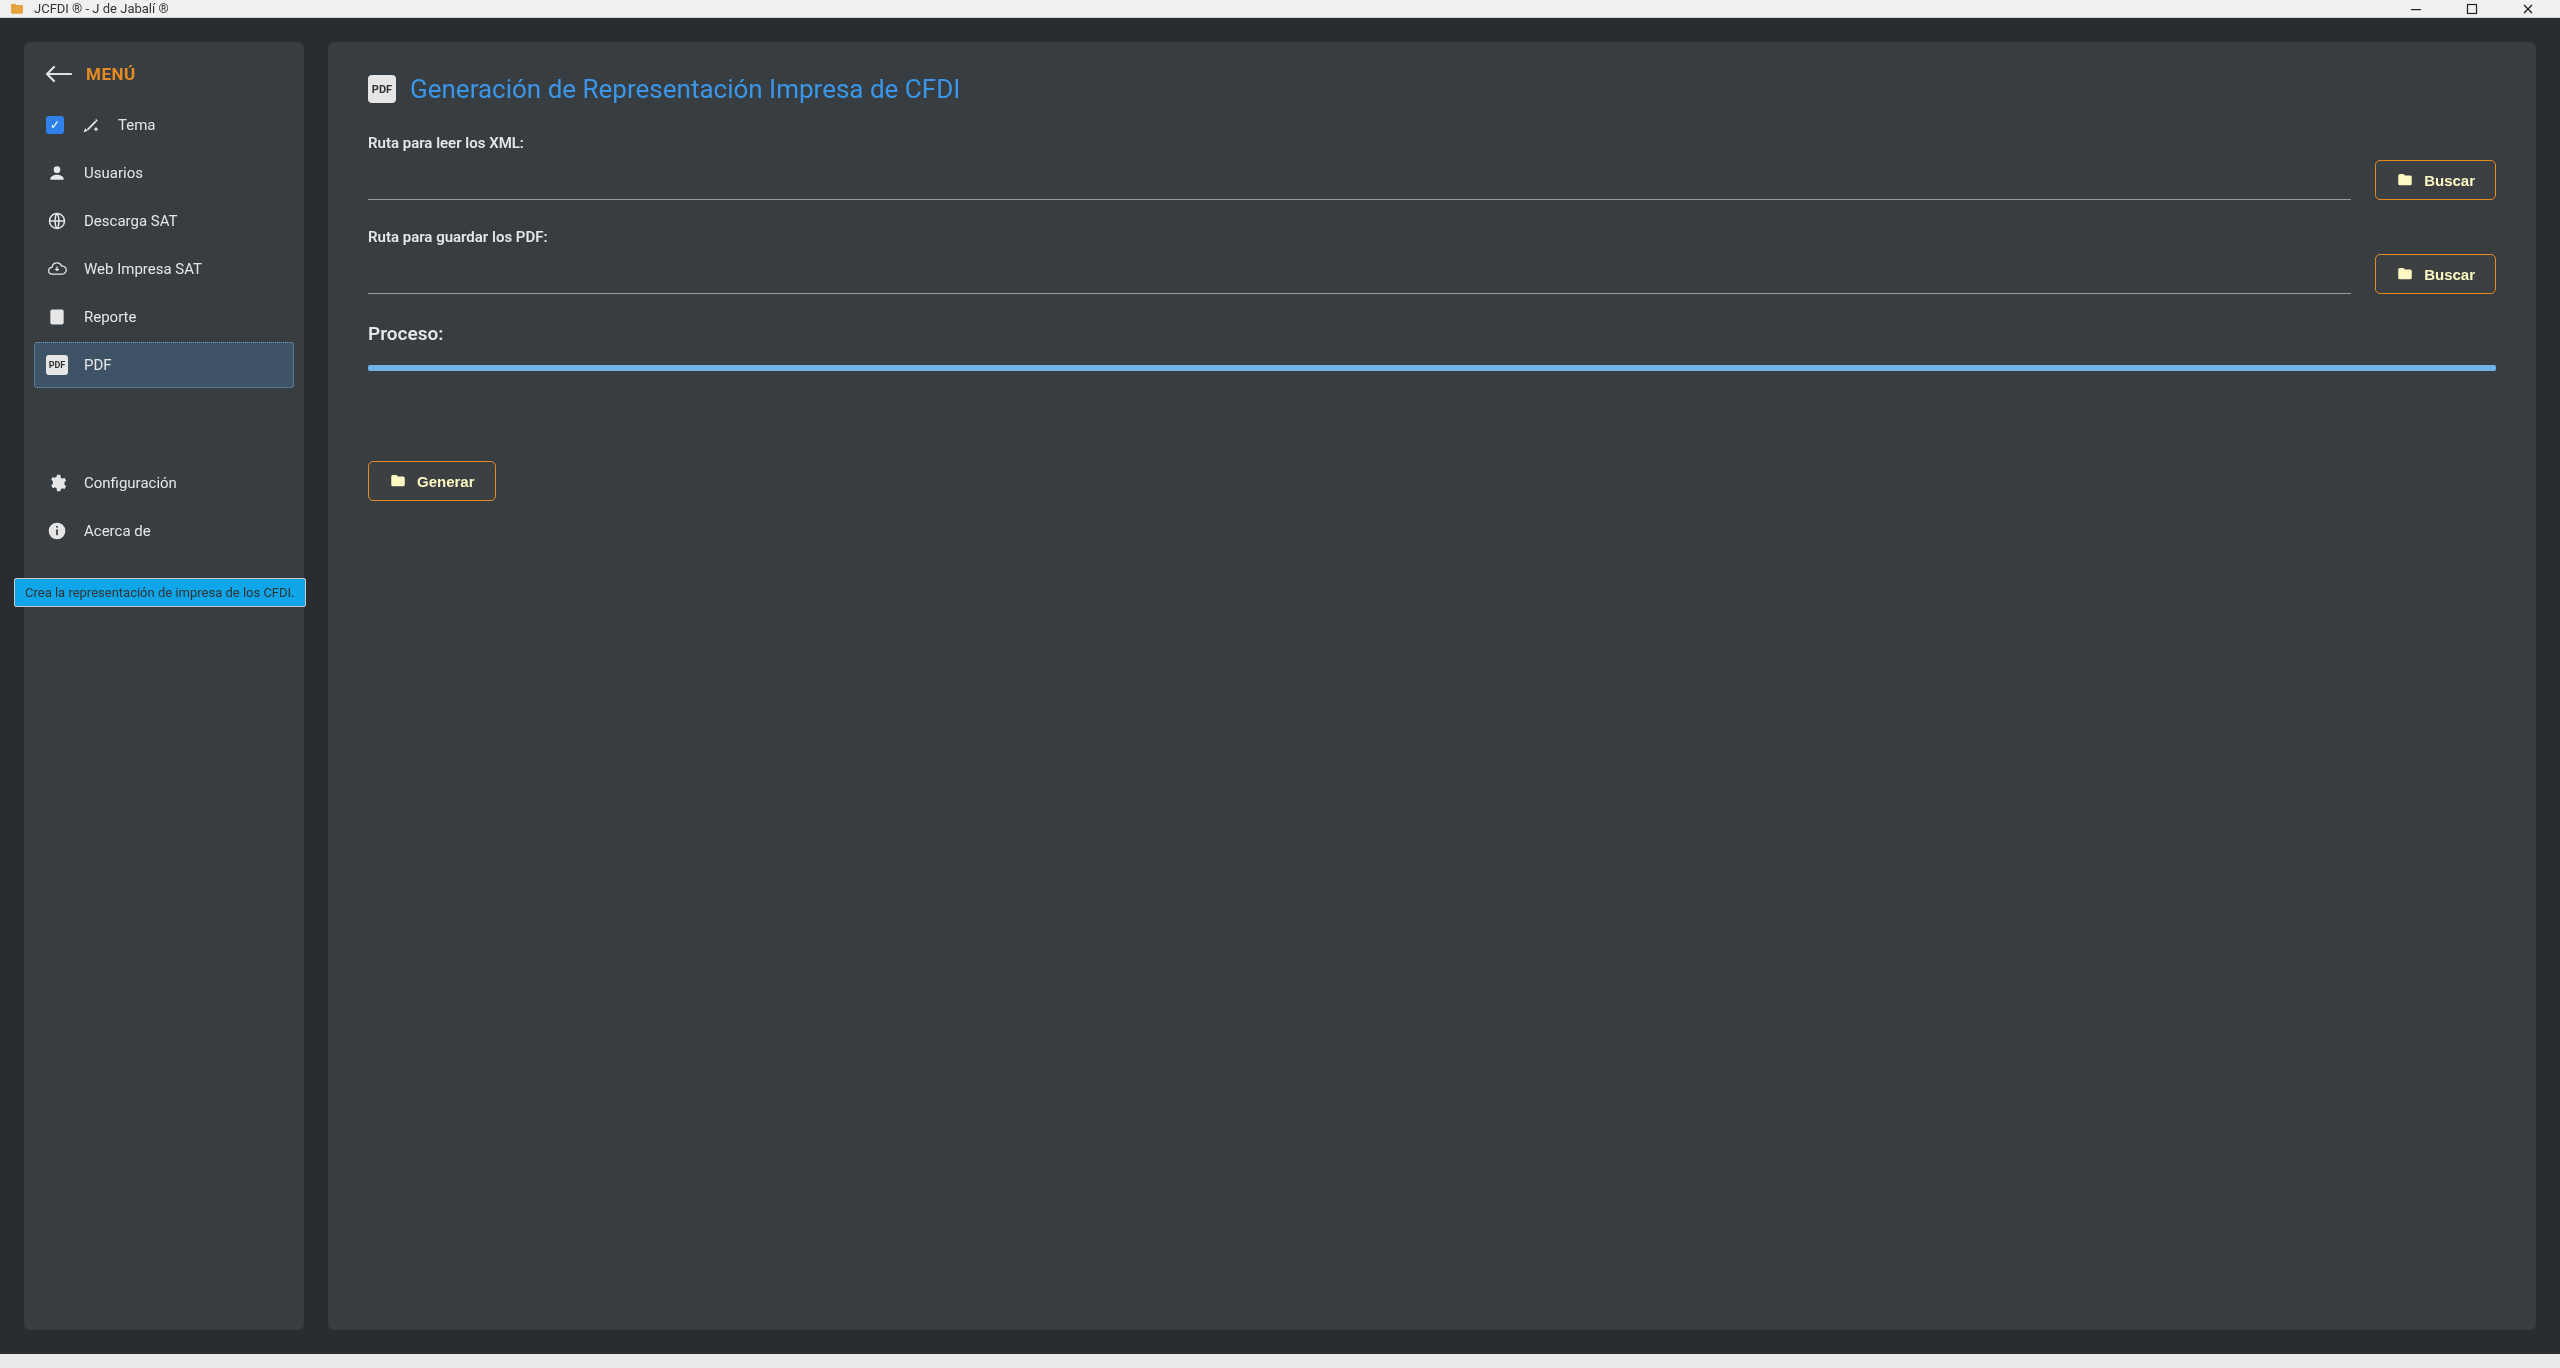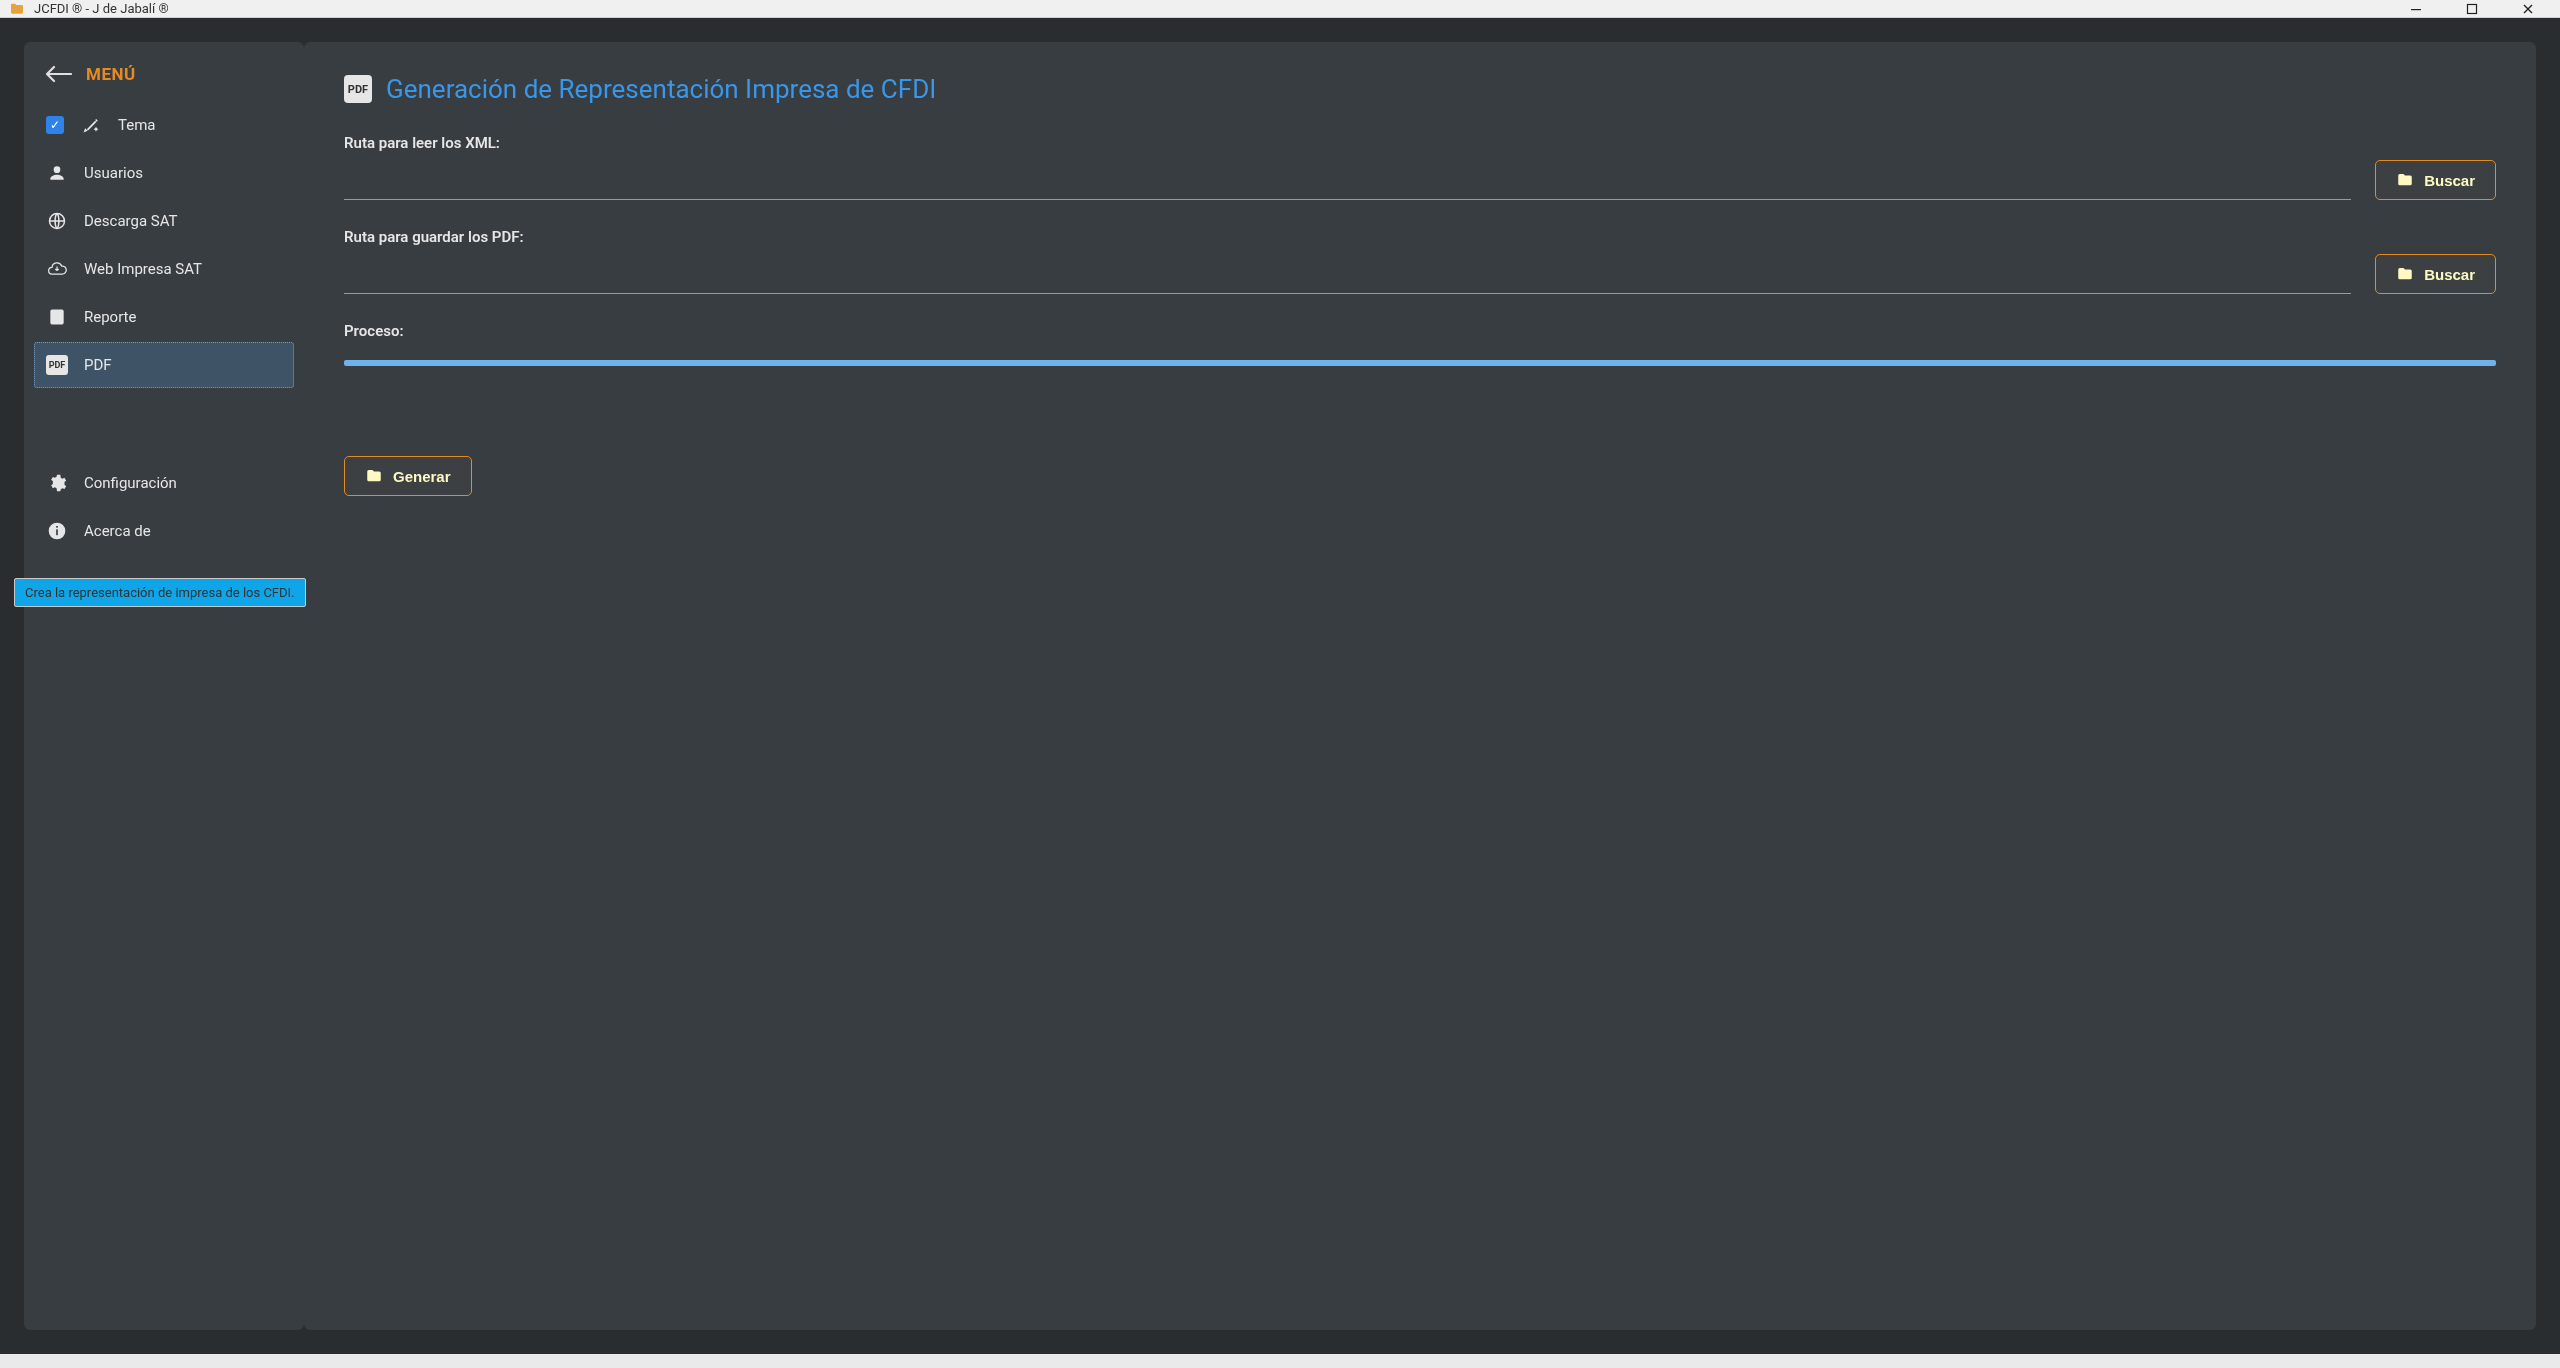--- a/index.html
+++ b/index.html
@@ -35,20 +35,21 @@
     width: 32px; height: 24px;
     display: flex; align-items: center; justify-content: center;
     color: #222;
     cursor: pointer;
   }
   .titlebar .win-btn svg { width: 12px; height: 12px; }
 
   
   .app-shell {
     display: flex;
+    gap: 24px;
     padding: 24px;
     height: calc(100% - 32px);
     background: #292d30;
   }
   .panel {
     background: #383d41;
     border-radius: 6px;
     min-height: 0;
   }
 
@@ -184,21 +185,21 @@
     gap: 10px;
     cursor: pointer;
   }
   .btn .btn-icon {
     display: inline-flex; align-items: center; justify-content: center;
     width: 18px; height: 18px;
   }
 
   .progress-wrap { margin-top: 22px; }
   .progress-label {
-    font-size: 15px; font-weight: 600; color: #e6e6e6;
+    font-size: 19px; font-weight: 600; color: #e6e6e6;
     margin-bottom: 20px; display: block;
   }
   .progress-bar {
     width: 100%;
     height: 6px;
     background: #6fb3ea;
     border-radius: 2px;
   }
 
   .generate-row {

